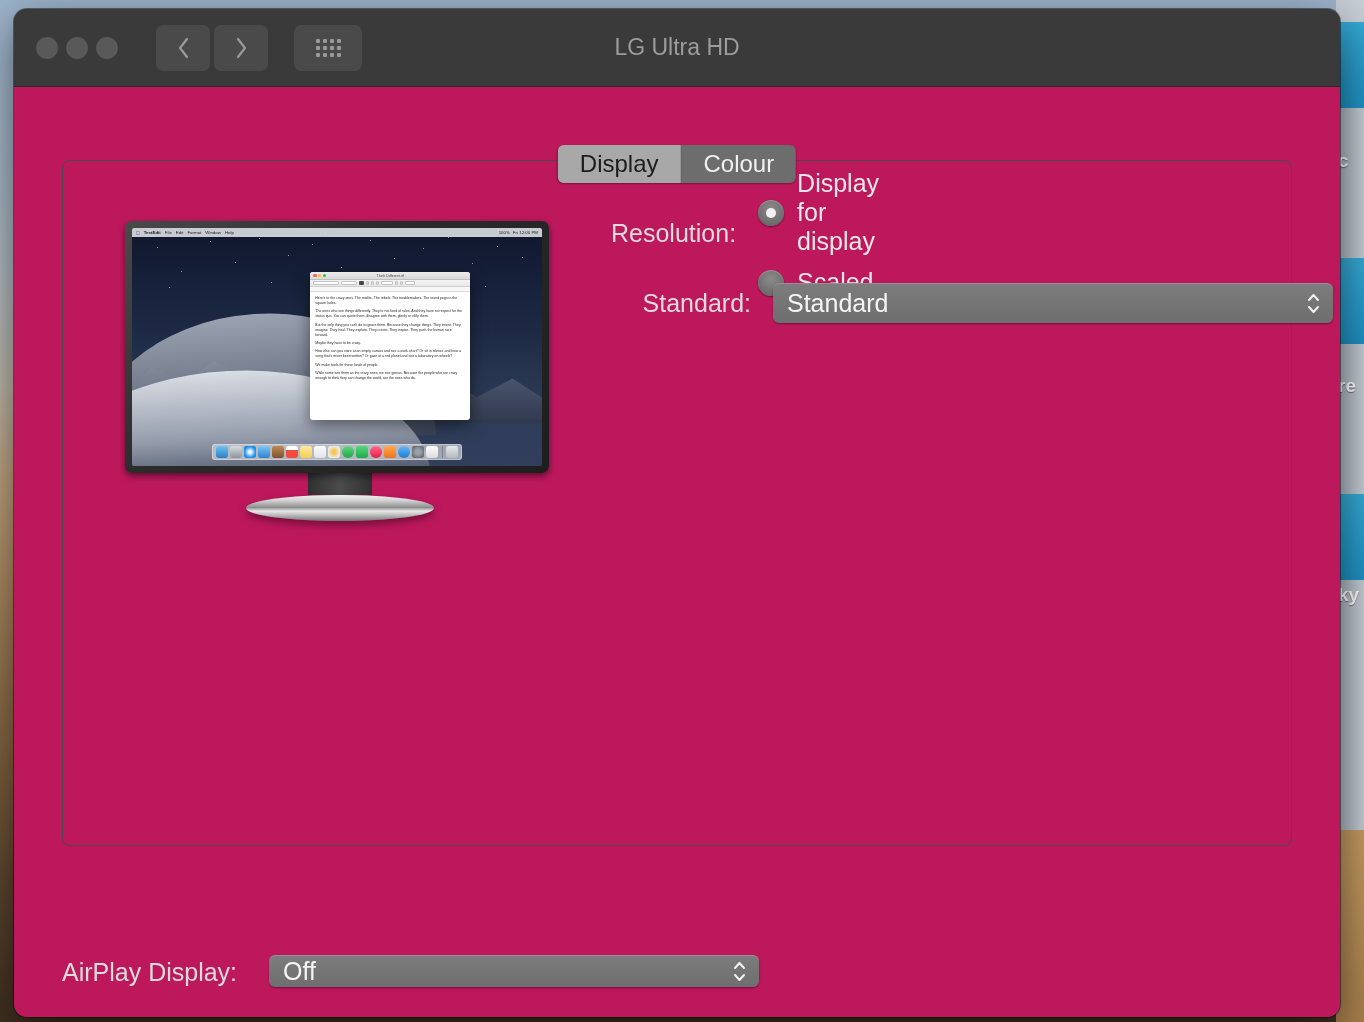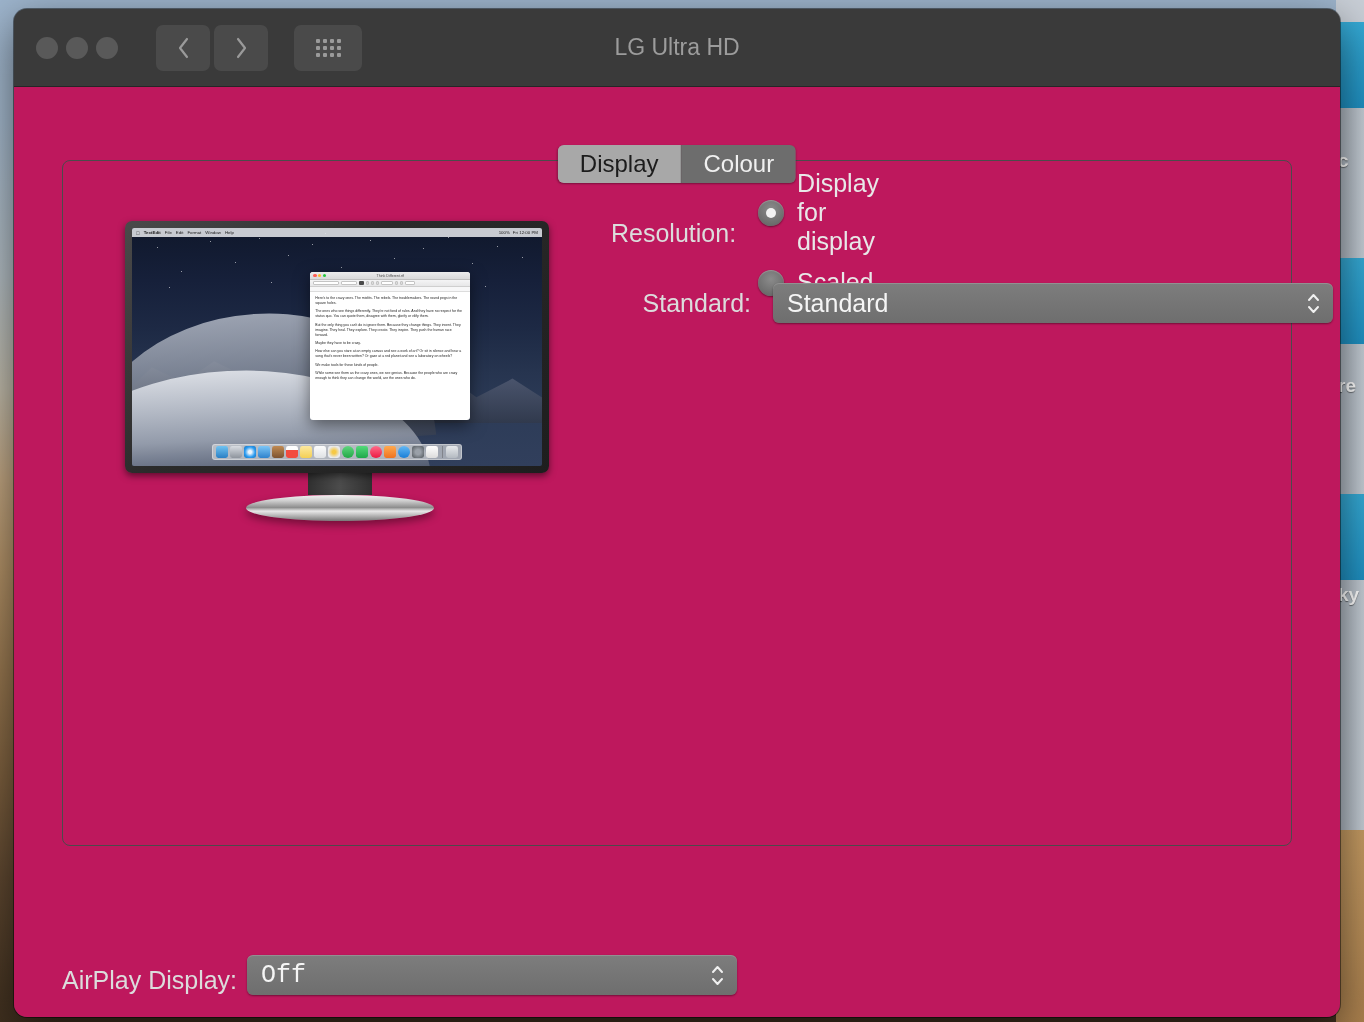--- a/index.html
+++ b/index.html
@@ -480,21 +480,21 @@
 
   
   #airplay-row {
     position: absolute;
     left: 48px;
     top: 868px;
     display: flex;
     align-items: flex-end;
   }
   #airplay-label { color: #dcdcdc; font-size: 25px; }
-  #airplay-popup { margin-left: 10px; width: 490px; height: 40px; font-family: Liberation Mono, monospace; }
+  #airplay-popup { margin-left: 32px; width: 490px; height: 32px; }
 </style>
 </head>
 <body>
 
 <div id="desktop">
 
   <div id="bg-window">
     <div class="bg-strip" style="top:22px;height:86px;"></div>
     <div class="bg-panel" style="top:108px;height:150px;"></div>
     <div class="bg-label" style="top:150px;">c</div>

